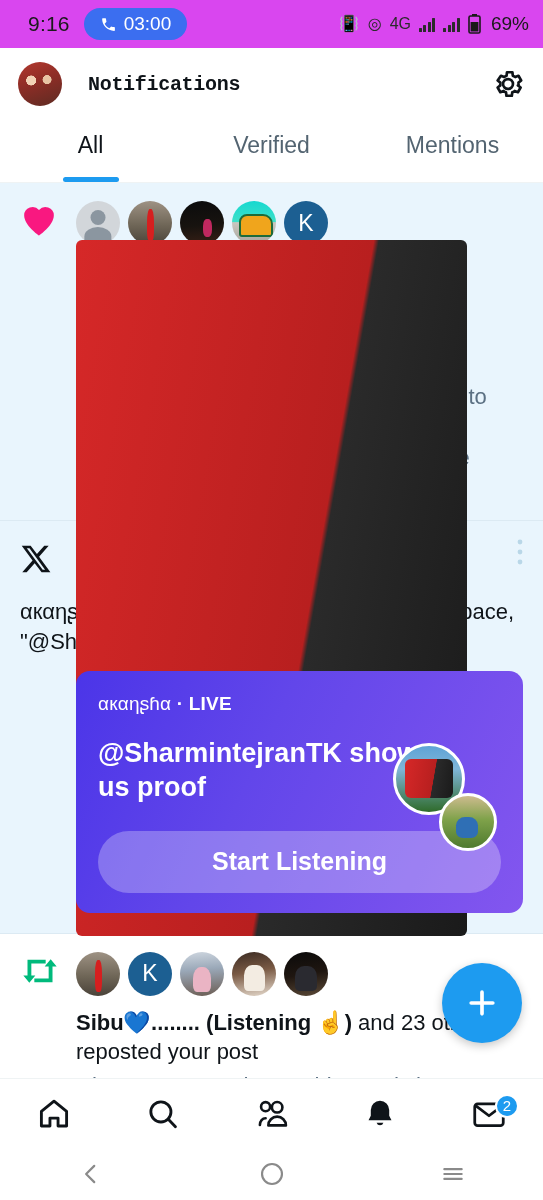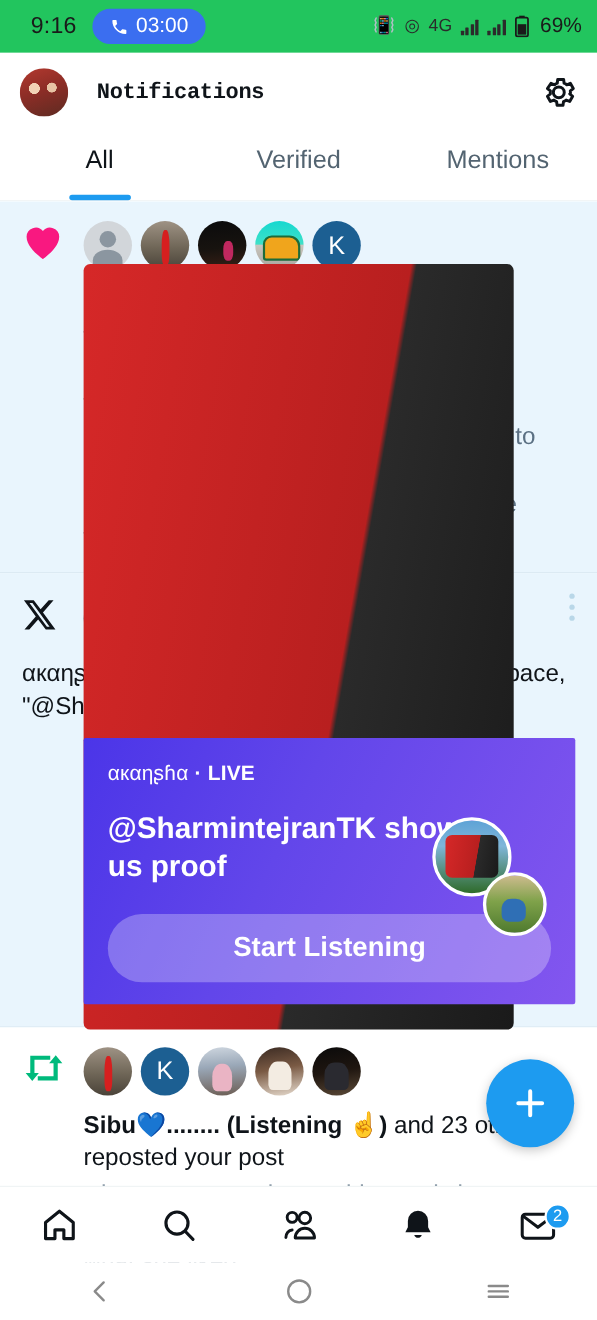--- a/index.html
+++ b/index.html
@@ -7,21 +7,21 @@
     width: 543px; height: 1200px;
     background: #ffffff;
     font-family: "Liberation Sans", sans-serif;
     overflow: hidden;
   }
   .phone { position: relative; width: 543px; height: 1200px; background:#fff; }
 
   
   .statusbar {
     height: 48px; display: flex; align-items: center;
-    padding: 0 14px 0 28px; background:#22c55e;
+    padding: 0 14px 0 28px; background:#d946ef;
   }
   .sb-time { font-size: 21px; color:#1a1a1a; letter-spacing:.2px; }
   .call-pill {
     display:flex; align-items:center; gap:7px;
     background:#3b6ef0; color:#fff; border-radius:18px;
     height:32px; padding:0 16px; margin-left:14px; font-size:19px;
   }
   .call-pill svg { display:block; }
   .sb-right { margin-left:auto; display:flex; align-items:center; gap:8px; }
   .sb-right .gl { font-size:16px; color:#2b2b2b; line-height:1; }
@@ -72,21 +72,21 @@
   .menu-dots { margin-left:auto; padding-left:10px; color:#aecde0; font-size:20px; line-height:.55; }
 
   
   .mention-head { display:flex; align-items:flex-start; }
   .x-logo { width:56px; flex:none; padding-top:4px; }
   .mention-av { width:46px; height:46px; border-radius:50%; overflow:hidden; }
   .mention-text { font-size:22px; color:#0f1419; line-height:1.38; margin-top:12px; }
 
   
   .space-card {
-    margin:14px 0 4px 56px; border-radius:2px; padding:22px 22px 20px 22px;
+    margin:14px 0 4px 56px; border-radius:14px; padding:22px 22px 20px 22px;
     background:linear-gradient(115deg,#4b35e8 0%,#6246ea 40%,#8356ef 100%);
     position:relative; overflow:hidden;
   }
   .space-live { font-size:19px; color:#fff; font-weight:700; letter-spacing:.2px; }
   .space-live .host { font-weight:400; }
   .space-title {
     font-size:27px; color:#fff; font-weight:700; line-height:1.25;
     margin-top:22px; max-width:330px;
   }
   .space-avs { position:absolute; right:26px; top:72px; width:104px; height:112px; }

